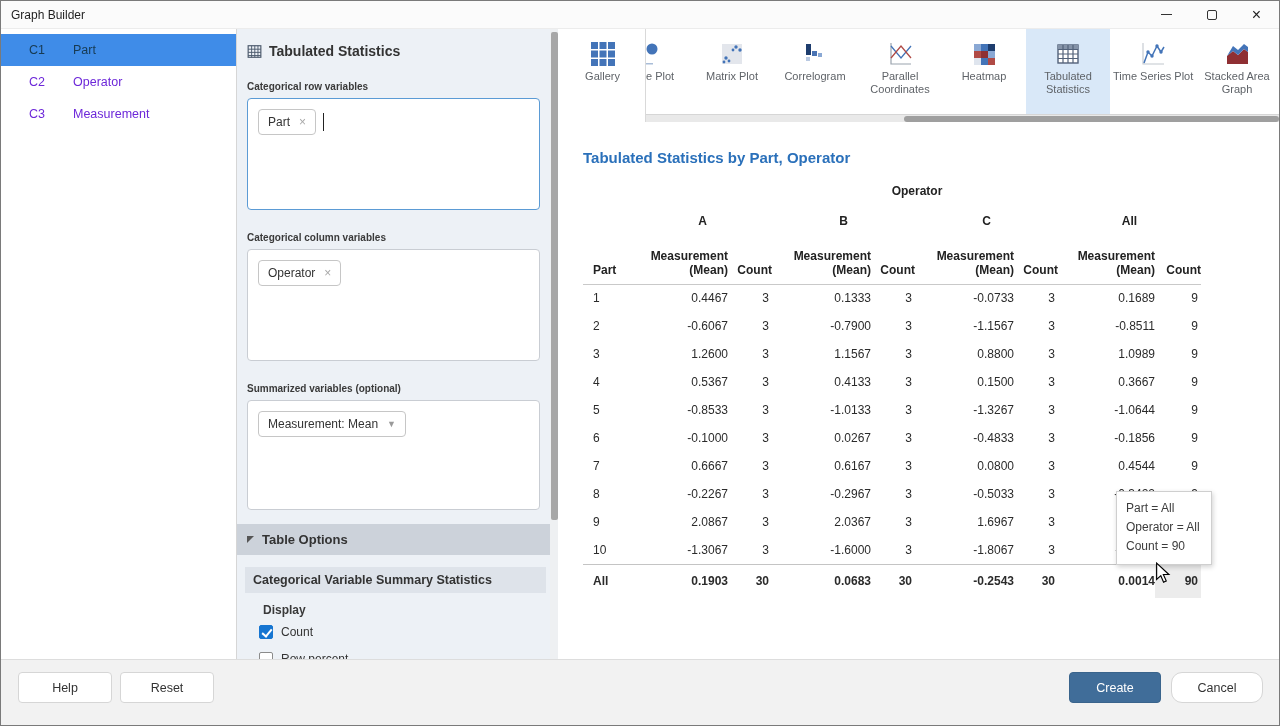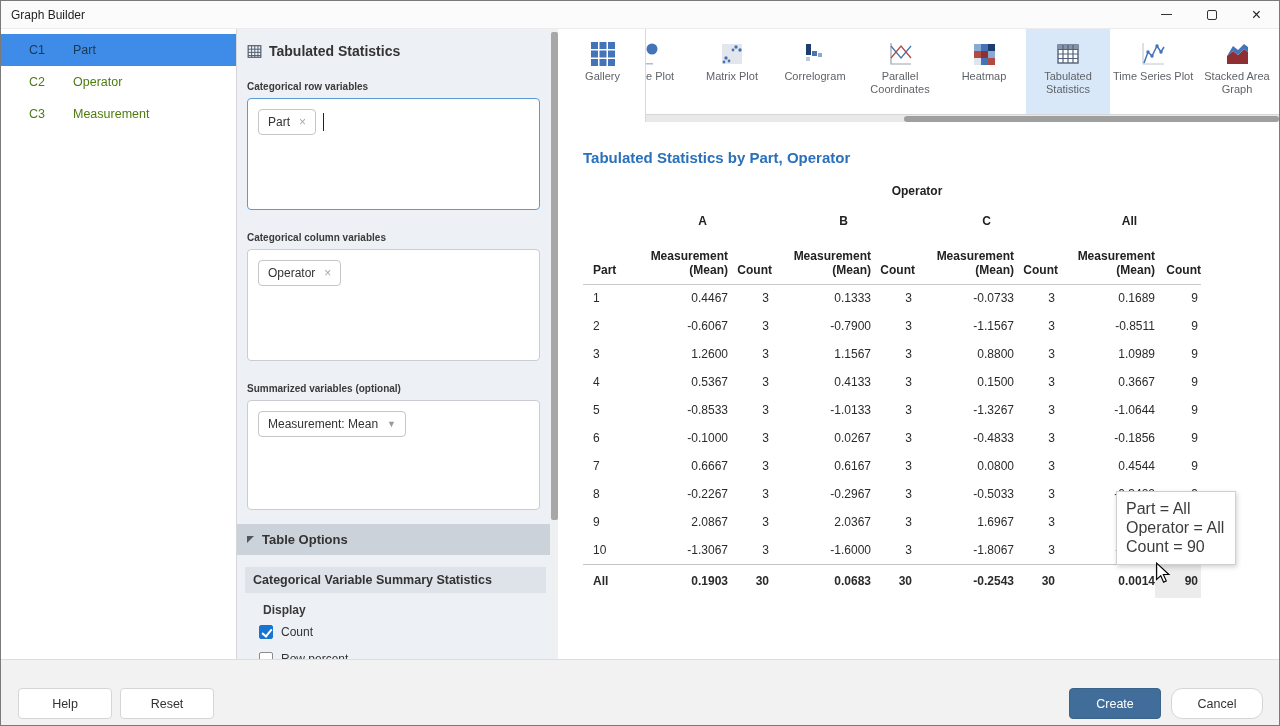--- a/index.html
+++ b/index.html
@@ -13,21 +13,21 @@
     border-bottom:1px solid #ececec; display:flex; align-items:center; }
   .titlebar .title { font-size:12px; color:#1f1f1f; padding-left:10px; }
   .win-controls { margin-left:auto; display:flex; height:100%; }
   .win-btn { width:45px; height:100%; display:flex; align-items:center; justify-content:center; cursor:default; }
   .ic-min { width:11px; height:1px; background:#333; display:block; }
   .ic-max { width:10px; height:10px; border:1px solid #333; border-radius:2px; display:block; }
   .ic-close { font-size:16px; color:#222; line-height:1; }
   
   .sidebar { position:absolute; left:0; top:28px; width:236px; bottom:66px; background:#fff;
     border-right:1px solid #d6d6d6; padding-top:5px; }
-  .side-row { height:32px; display:flex; align-items:center; font-size:12.5px; color:#4d7c0f; }
+  .side-row { height:32px; display:flex; align-items:center; font-size:12.5px; color:#6d28d9; }
   .side-row .cid { width:72px; padding-left:28px; }
   .side-row.selected { background:#3f8ce8; color:#173a52; }
   
   .panel { position:absolute; left:236px; top:28px; width:313px; bottom:66px; background:#edf1f6;
     padding:14px 10px 0 10px; overflow:hidden; }
   .panel-header { display:flex; align-items:center; gap:7px; font-size:14px; font-weight:bold; color:#333; }
   .field-label { margin:22px 0 6px; font-size:10px; font-weight:bold; color:#3a3a3a; }
   .varbox { background:#fff; border:1px solid #c9cdd3; border-radius:4px; height:112px; padding:10px; }
   .varbox.focused { border-color:#5b9bd5; }
   .chip { display:inline-flex; align-items:center; gap:9px; background:#fff; border:1px solid #c6c6c6;
@@ -76,26 +76,26 @@
   .th-sub { height:48px; vertical-align:bottom; padding-bottom:7px; text-align:right; }
   .th-sub.part { text-align:left; padding-left:10px; }
   .hdr-rule th { border-bottom:1px solid #c9c9c9; }
   .stats-table td { height:28px; text-align:right; }
   .stats-table td.c-part { text-align:left; padding-left:10px; }
   .stats-table td.c-count { padding-right:3px; }
   .stats-table tr.all-row td { font-weight:bold; border-top:1px solid #c4c4c4; height:34px; }
   .stats-table tr.all-row td.hover-cell { background:#ececec; }
   
   .tooltip { position:absolute; left:1115px; top:490px; z-index:10; background:#fff; border:1px solid #cfcfcf;
-    box-shadow:1px 2px 5px rgba(0,0,0,0.18); padding:7px 11px 8px 9px; font-size:16px; color:#3c3c3c; }
+    box-shadow:1px 2px 5px rgba(0,0,0,0.18); padding:7px 11px 8px 9px; font-size:12px; color:#3c3c3c; }
   .tooltip div { line-height:19px; white-space:nowrap; }
   .cursor { position:absolute; left:1152px; top:561px; z-index:11; }
   
   .footer { position:absolute; left:0; right:0; bottom:0; height:66px; background:#f2f2f2; border-top:1px solid #dddddd; }
-  .btn { position:absolute; top:28px; height:31px; border-radius:4px; font-size:12.5px;
+  .btn { position:absolute; top:12px; height:31px; border-radius:4px; font-size:12.5px;
     display:flex; align-items:center; justify-content:center; cursor:default; font-family:inherit; }
   .btn.light { background:#fff; border:1px solid #d6d6d6; color:#333; }
   .btn-help { left:17px; width:94px; } .btn-reset { left:119px; width:94px; }
   .btn-create { left:1068px; width:92px; background:#406d99; border:1px solid #3a648c; color:#fff; }
   .btn-cancel { left:1170px; width:92px;border-radius:11px; }
 </style>
 </head>
 <body>
 
 <div class="titlebar">

